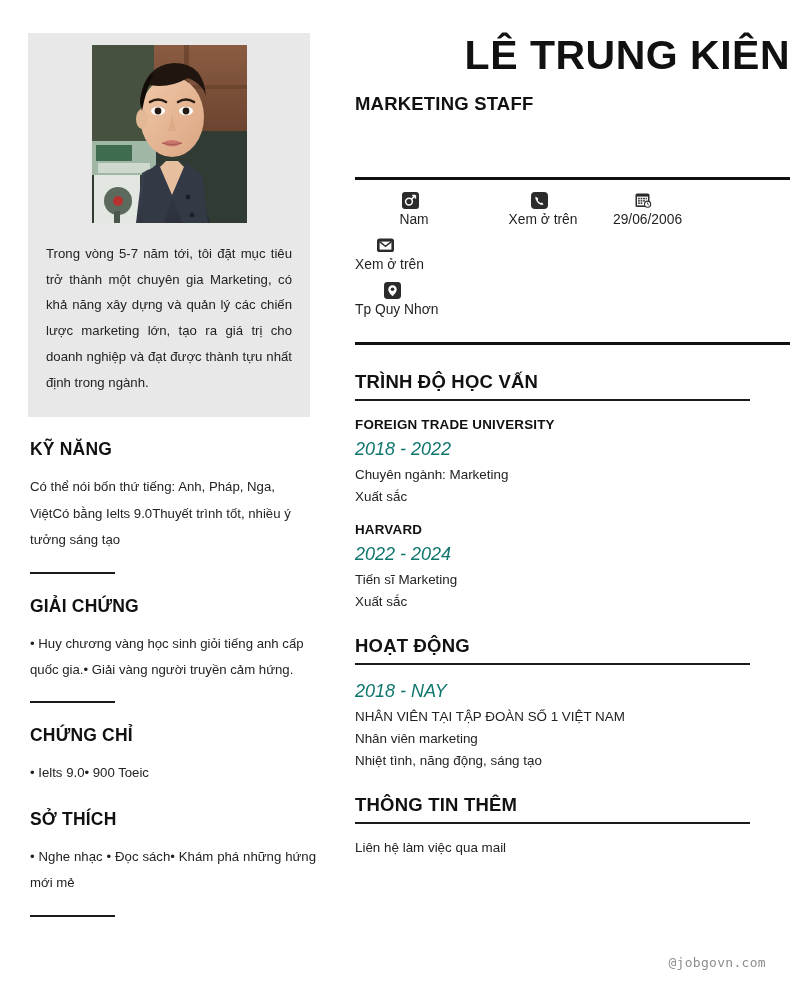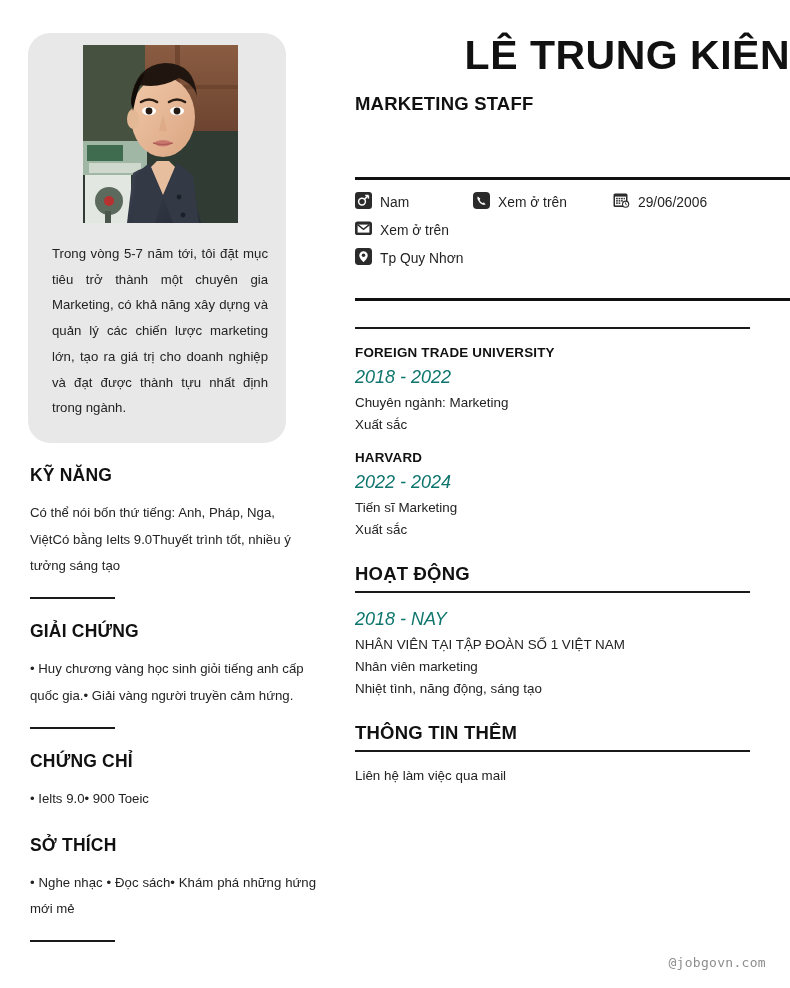--- a/index.html
+++ b/index.html
@@ -26,24 +26,23 @@
   
   .left-col {
     position: absolute;
     left: 28px;
     top: 33px;
     width: 290px;
   }
 
   .photo-panel {
     background: #e8e8e8;
-    width: 258px;
+    width: 282px;
     box-sizing: border-box;
-    padding: 12px 18px 22px 24px;
-    border-radius: 22px;
+    padding: 12px 18px 22px 18px;
   }
 
   .photo-frame {
     width: 155px;
     height: 178px;
     margin: 0 auto;
     overflow: hidden;
     background: #7c6a5d;
     position: relative;
   }
@@ -110,27 +109,29 @@
     margin-top: 62px;
     border-top: 3px solid #111;
     border-bottom: 3px solid #111;
     padding: 12px 0 12px 0;
   }
   .contact-row {
     display: flex;
     align-items: center;
     margin: 0 0 6px 0;
   }
-  .contact-row:last-child { margin-bottom: 16px; }
+  .contact-row:last-child { margin-bottom: 9px; }
 
   .contact-item {
     display: flex;
+    align-items: center;
     font-size: 13.8px;
     color: #1f1f1f;
     line-height: 1.6;
+    flex-direction: column;
   }
   .contact-item .ci-icon {
     width: 17px;
     height: 17px;
     margin-right: 8px;
     flex: 0 0 auto;
     display: inline-block;
   }
   .contact-item .ci-icon svg { display: block; width: 17px; height: 17px; }
 
@@ -353,20 +354,21 @@
               <circle cx="8.5" cy="7.3" r="1.8" fill="#2b2b2b"></circle>
             </svg>
           </span>
           <span>Tp Quy Nhơn</span>
         </div>
       </div>
 
     </div>
 
     <div class="right-section">
+      <div class="right-heading">TRÌNH ĐỘ HỌC VẤN</div>
       <div class="right-rule"></div>
 
       <div class="entry">
         <div class="entry-org">FOREIGN TRADE UNIVERSITY</div>
         <div class="entry-date">2018 - 2022</div>
         <div class="entry-line">Chuyên ngành: Marketing</div>
         <div class="entry-line">Xuất sắc</div>
       </div>
 
       <div class="entry">

